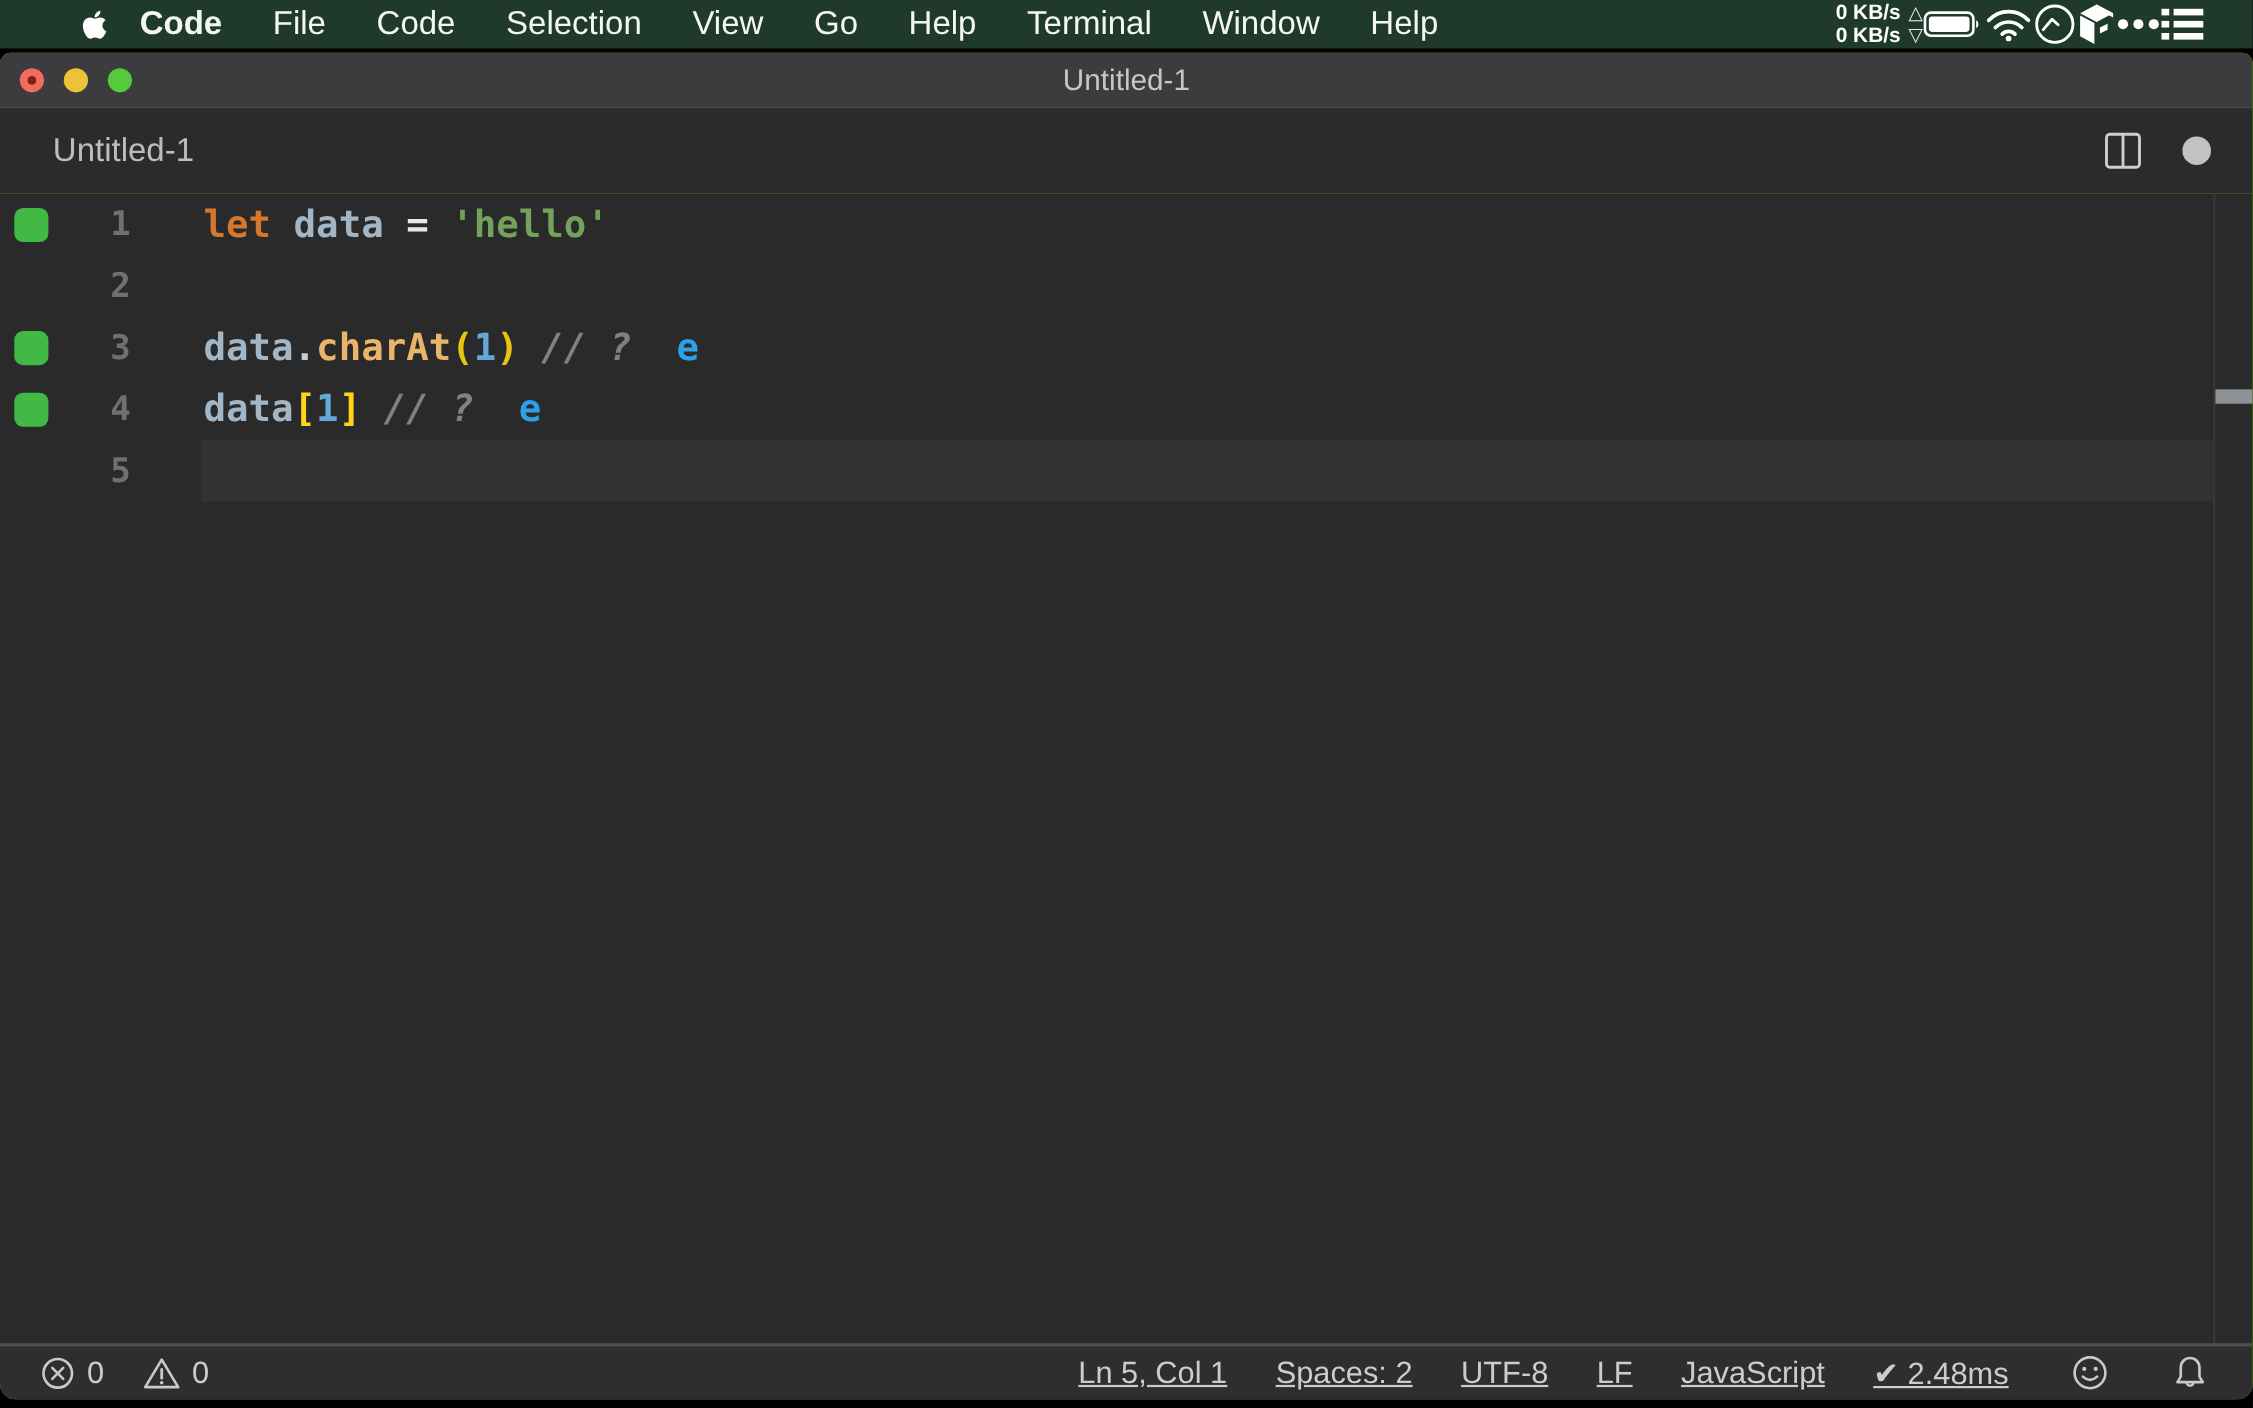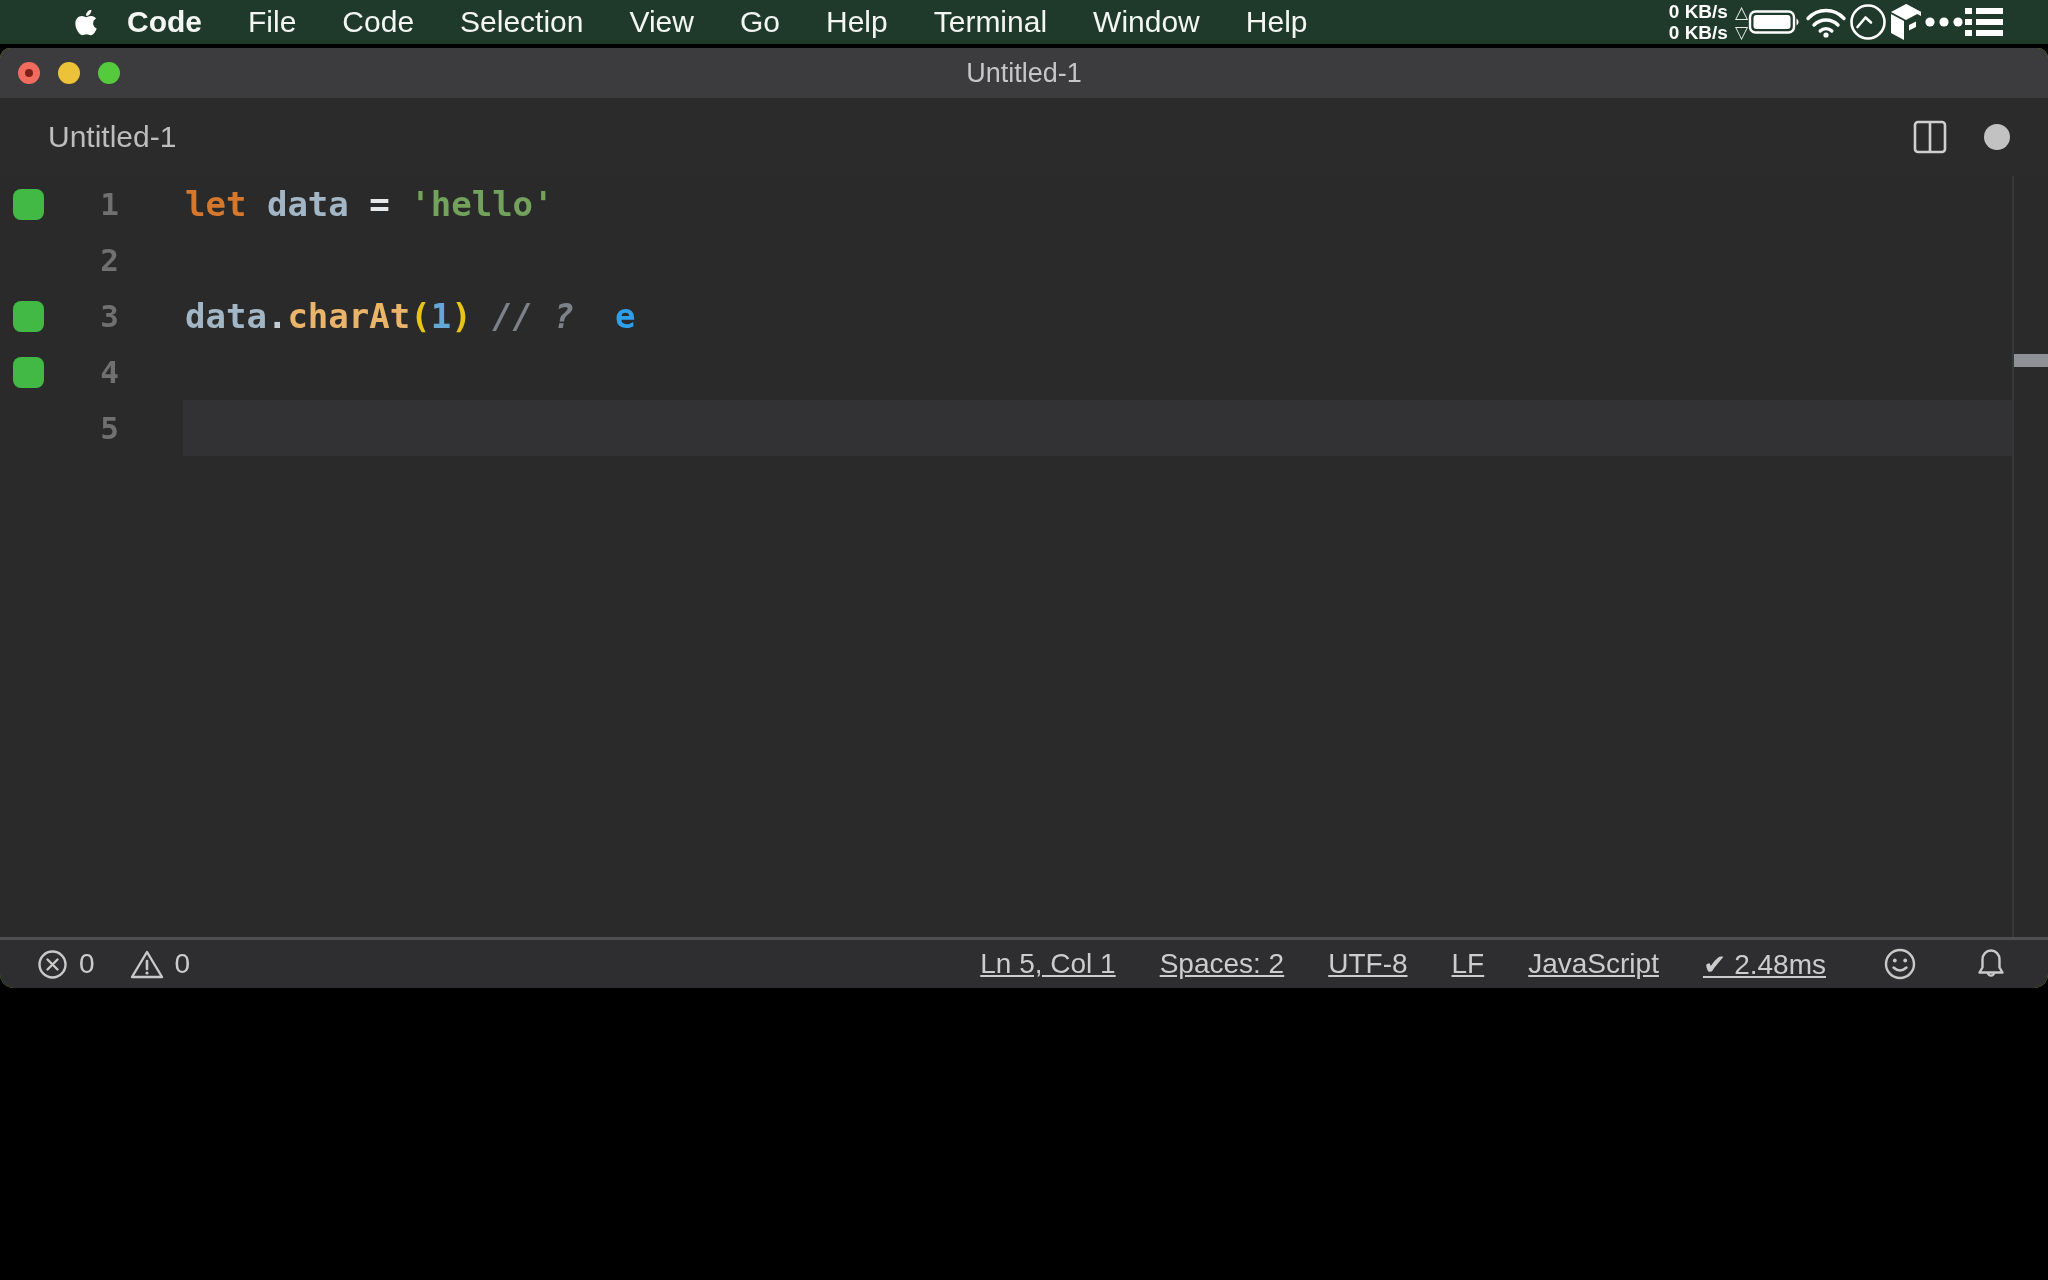--- a/index.html
+++ b/index.html
@@ -19,21 +19,21 @@
   .menu-item{font-size:30px;padding:0 23px;color:#f4f6f4;}
   .menu-item.bold{font-weight:700;}
   .menubar-right{margin-left:auto;display:flex;align-items:center;padding-right:44px;height:100%;}
   .net{display:flex;align-items:center;gap:7px;}
   .net-col{display:flex;flex-direction:column;align-items:flex-end;font-size:19px;line-height:21px;font-weight:600;color:#fff;}
   .tri-col{display:flex;flex-direction:column;align-items:center;font-size:17px;line-height:20px;color:#e9ece9;
     font-family:"DejaVu Sans", sans-serif;}
   .mb-icon{display:flex;align-items:center;}
   
   .window{
-    position:absolute;top:48px;left:0;width:2048px;height:940px;
+    position:absolute;top:48px;left:0;width:2048px;height:1224px;
     background:#84cc16;border-radius:10px 10px 14px 14px;overflow:hidden;
     display:flex;flex-direction:column;
   }
   .titlebar{height:50px;background:#3c3c3e;position:relative;flex:none;}
   .traffic{position:absolute;left:18px;top:0;height:100%;display:flex;align-items:center;gap:18px;}
   .tl{width:22px;height:22px;border-radius:50%;position:relative;}
   .tl.red{background:#f26b5f;}
   .tl.red::after{content:"";position:absolute;left:7px;top:7px;width:8px;height:8px;border-radius:50%;background:#7e2017;}
   .tl.yellow{background:#ecc338;}
   .tl.green{background:#55ca3c;}
@@ -198,20 +198,21 @@
             <div class="marker"></div>
           </div>
           <div class="num">3</div>
           <div class="code"><span style="color: rgb(162, 182, 197);">data</span><span style="color: rgb(195, 205, 214);">.</span><span style="color: rgb(234, 180, 106);">charAt</span><span style="color: rgb(232, 196, 20);">(</span><span style="color: rgb(100, 168, 216);">1</span><span style="color: rgb(232, 196, 20);">)</span><span> </span><span style="color: rgb(125, 130, 138); font-style: italic;">// ?</span><span>  </span><span style="color: rgb(46, 160, 234);">e</span></div>
         </div>
         <div class="line">
           <div class="marker-cell">
             <div class="marker"></div>
           </div>
           <div class="num">4</div>
+          <div class="code"><span style="color: rgb(162, 182, 197);">data</span><span style="color: rgb(255, 212, 25);">[</span><span style="color: rgb(100, 168, 216);">1</span><span style="color: rgb(255, 212, 25);">]</span><span> </span><span style="color: rgb(125, 130, 138); font-style: italic;">// ?</span><span>  </span><span style="color: rgb(46, 160, 234);">e</span></div>
         </div>
         <div class="line current">
           <div class="marker-cell"></div>
           <div class="num">5</div>
           <div class="code"></div>
         </div>
       </div>
     <div class="ruler-line"></div>
     <div class="ruler-mark"></div>
   </div>

